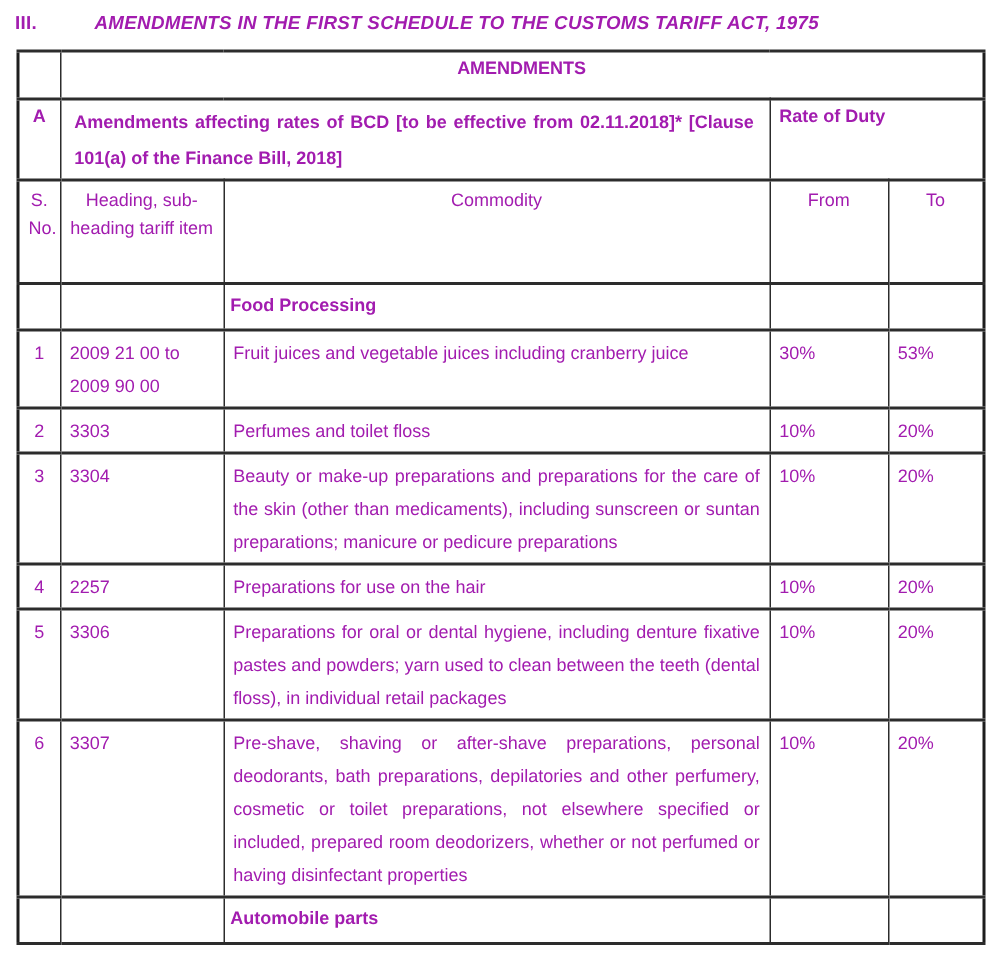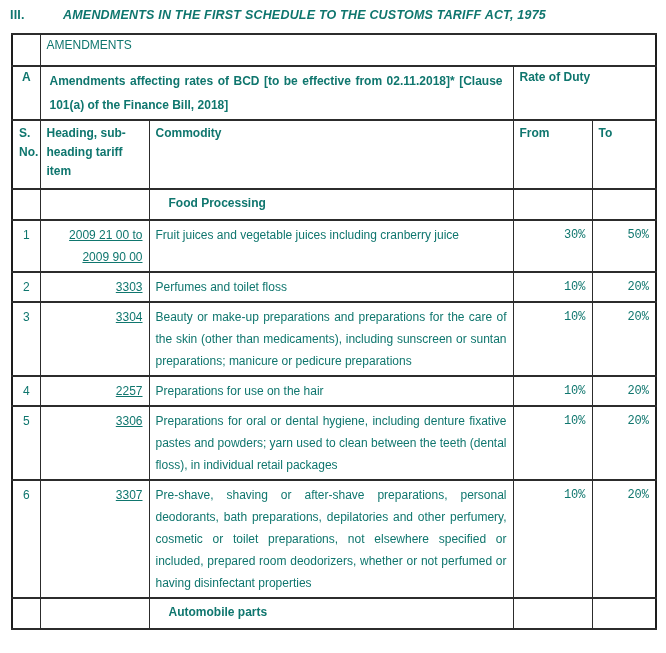--- a/index.html
+++ b/index.html
@@ -2,21 +2,21 @@
 <html><head>
 <meta charset="utf-8">
 <style>
   html,body{margin:0;padding:0;background:#fff;}
   .page{
     position:relative;
     width:666px;height:653px;
     background:#ffffff;
     overflow:hidden;
     font-family:"Liberation Sans","DejaVu Sans",sans-serif;
-    color:#0f766e;
+    color:#a21caf;
     -webkit-font-smoothing:antialiased;
   }
   .doc-header{
     position:absolute;top:8px;left:10px;right:11px;
     font-size:12.5px;font-weight:bold;letter-spacing:.2px;
     display:flex;
   }
   .doc-header .num{width:53px;flex:0 0 53px;}
   .doc-header .ttl{flex:1;font-style:italic;}
   table.tariff{
@@ -28,31 +28,31 @@
   }
   table.tariff{border:2px solid #1d1d1d;}
   table.tariff td{
     border:1px solid #2c2c2c;
     border-top-width:2px;border-bottom-width:2px;
     vertical-align:top;
     padding:3px 6px;
     overflow:hidden;
   }
   td.c-sno{border-left-width:2px;border-right-width:2px;text-align:center;}
-  .r-amend td{height:24px;vertical-align:middle;text-align:left;font-weight:normal;}
+  .r-amend td{height:24px;vertical-align:middle;text-align:center;font-weight:bold;}
   .r-clause td{height:42px;vertical-align:middle;font-weight:bold;}
   .r-clause .c-desc{text-align:justify;line-height:24px;padding:2px 10px 2px 9px;}
   .r-clause .c-rate{}
-  .r-cols td{height:61px;font-weight:bold;text-align:left;line-height:19px;padding-top:7px;}
+  .r-cols td{height:61px;font-weight:normal;text-align:center;line-height:19px;padding-top:7px;}
   tr.section td{height:23px;}
-  tr.section .section-label{font-weight:bold;padding-left:19px;line-height:21px;}
+  tr.section .section-label{font-weight:bold;padding-left:4px;line-height:21px;}
   tr.item td{line-height:22px;height:22px;}
-  .c-heading{text-align:right;white-space:pre-line;line-height:24px;text-decoration:underline;}
+  .c-heading{text-align:left;white-space:pre-line;line-height:24px;}
   .c-commodity{text-align:justify;padding:3px 10px 3px 9px;margin-left:37px;}
-  .c-from,.c-to{text-align:right;font-family:Liberation Mono, monospace;}
+  .c-from,.c-to{text-align:left;}
 </style>
 </head>
 <body>
 
 <div class="page">
   <div class="doc-header">
     <span class="num">III.</span>
     <span class="ttl">AMENDMENTS IN THE FIRST SCHEDULE TO THE CUSTOMS TARIFF ACT, 1975</span>
   </div>
 
@@ -89,21 +89,21 @@
           <td class="section-label">Food Processing</td>
           <td class="c-from"></td>
           <td class="c-to"></td>
         </tr>
         <tr class="item">
           <td class="c-sno">1</td>
           <td class="c-heading">2009 21 00 to
 2009 90 00</td>
           <td class="c-commodity">Fruit juices and vegetable juices including cranberry juice</td>
           <td class="c-from">30%</td>
-          <td class="c-to">50%</td>
+          <td class="c-to">53%</td>
         </tr>
         <tr class="item">
           <td class="c-sno">2</td>
           <td class="c-heading">3303</td>
           <td class="c-commodity">Perfumes and toilet floss</td>
           <td class="c-from">10%</td>
           <td class="c-to">20%</td>
         </tr>
         <tr class="item">
           <td class="c-sno">3</td>

